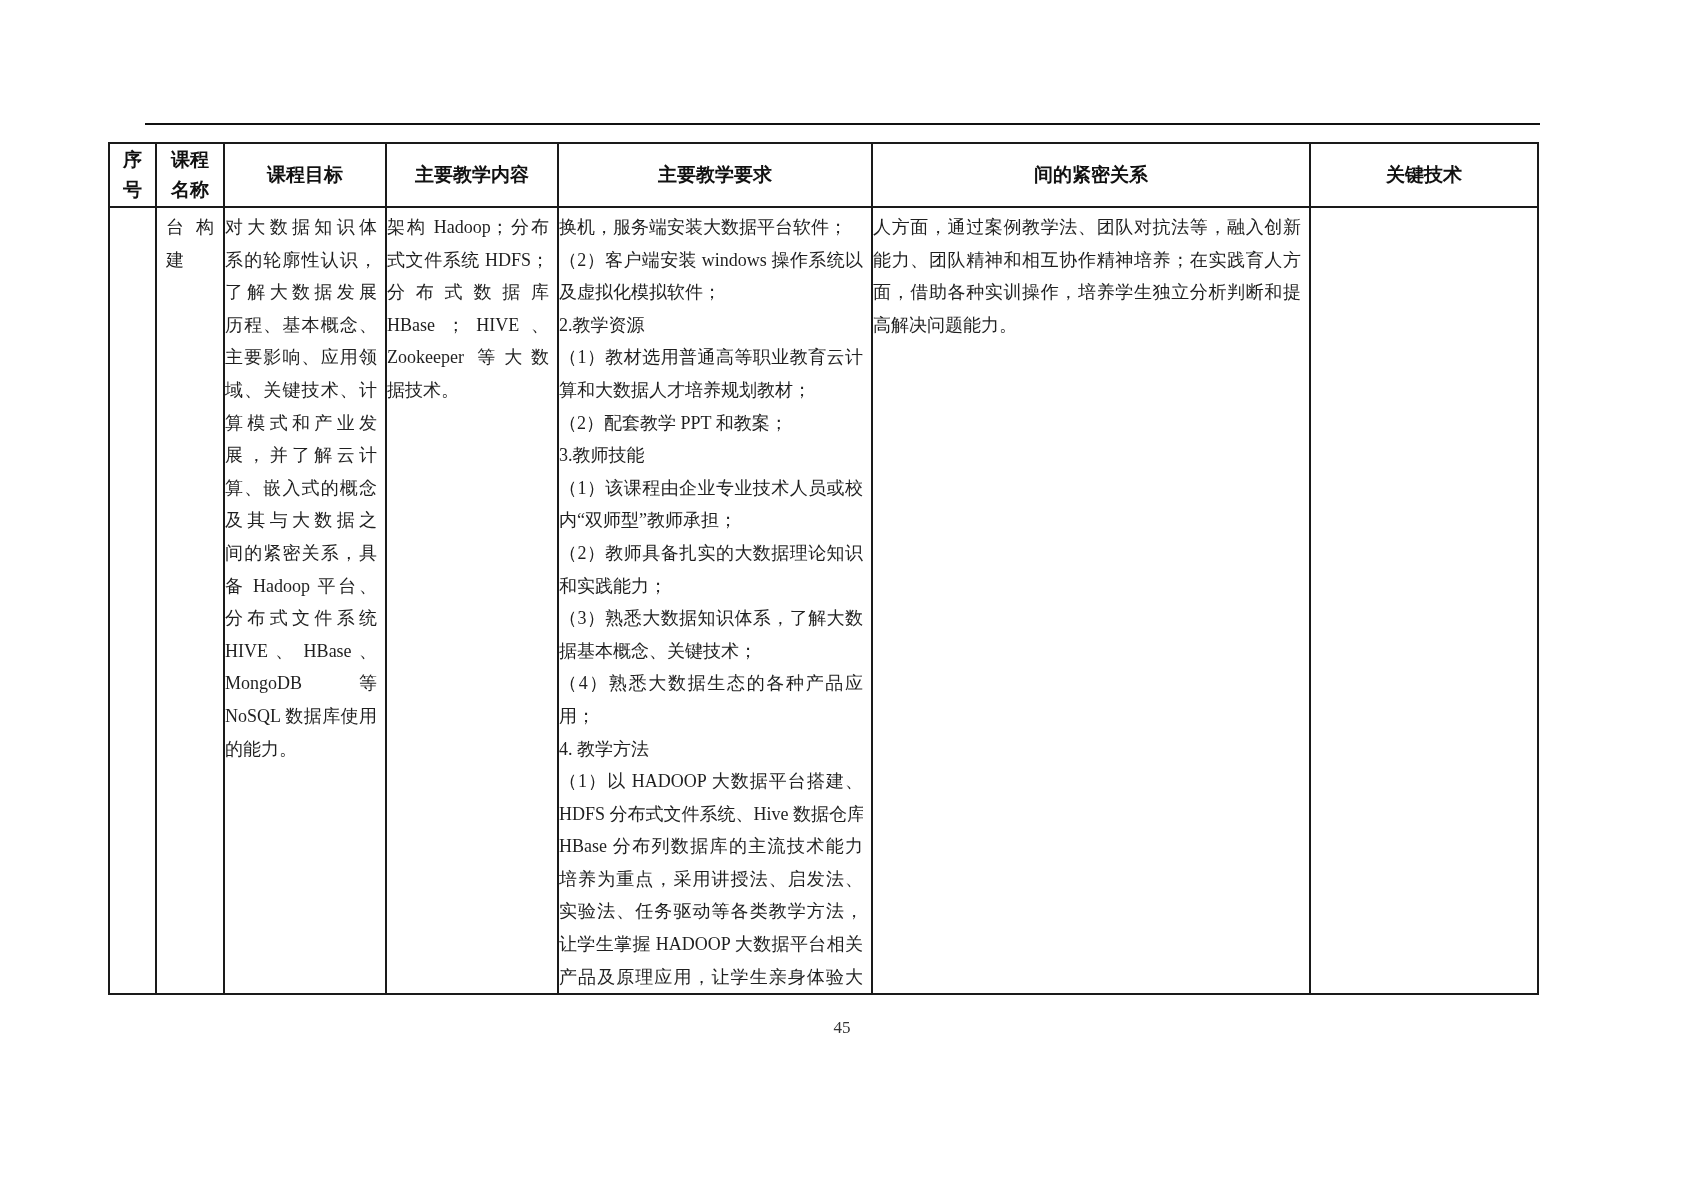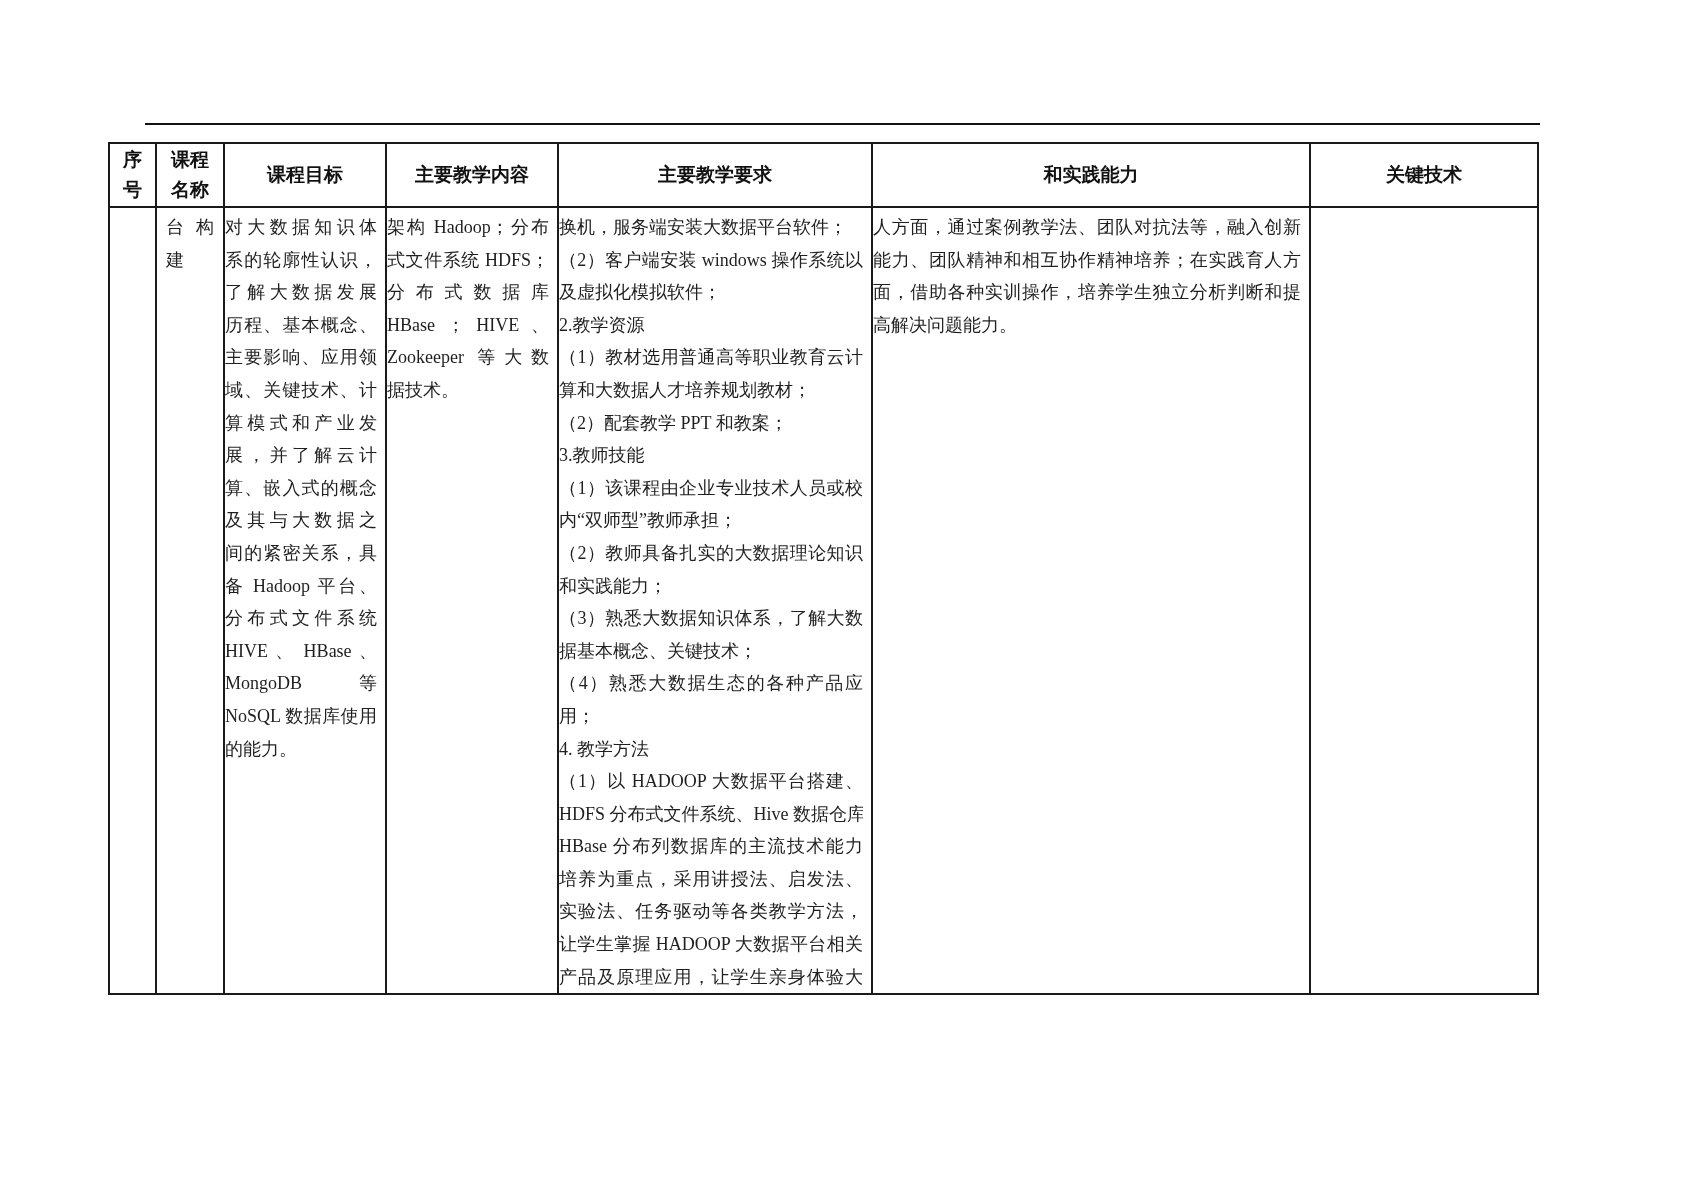--- a/index.html
+++ b/index.html
@@ -108,21 +108,21 @@
           <th>
             <div class="hline">课程目标</div>
           </th>
           <th>
             <div class="hline">主要教学内容</div>
           </th>
           <th>
             <div class="hline">主要教学要求</div>
           </th>
           <th>
-            <div class="hline">和实践能力</div>
+            <div class="hline">间的紧密关系</div>
           </th>
           <th>
             <div class="hline">关键技术</div>
           </th>
         </tr>
     </thead>
     <tbody>
       <tr id="body-row">
           <td class="cell-seq-no"></td>
           <td class="cell-course-name">
@@ -186,13 +186,14 @@
             <div class="line">人方面，通过案例教学法、团队对抗法等，融入创新</div>
             <div class="line">能力、团队精神和相互协作精神培养；在实践育人方</div>
             <div class="line">面，借助各种实训操作，培养学生独立分析判断和提</div>
             <div class="line plain">高解决问题能力。</div>
           </td>
           <td class="cell-cert-integration"></td>
         </tr>
     </tbody>
   </table>
 
+  <div class="page-number">45</div>
 </div>
 
 </body></html>

